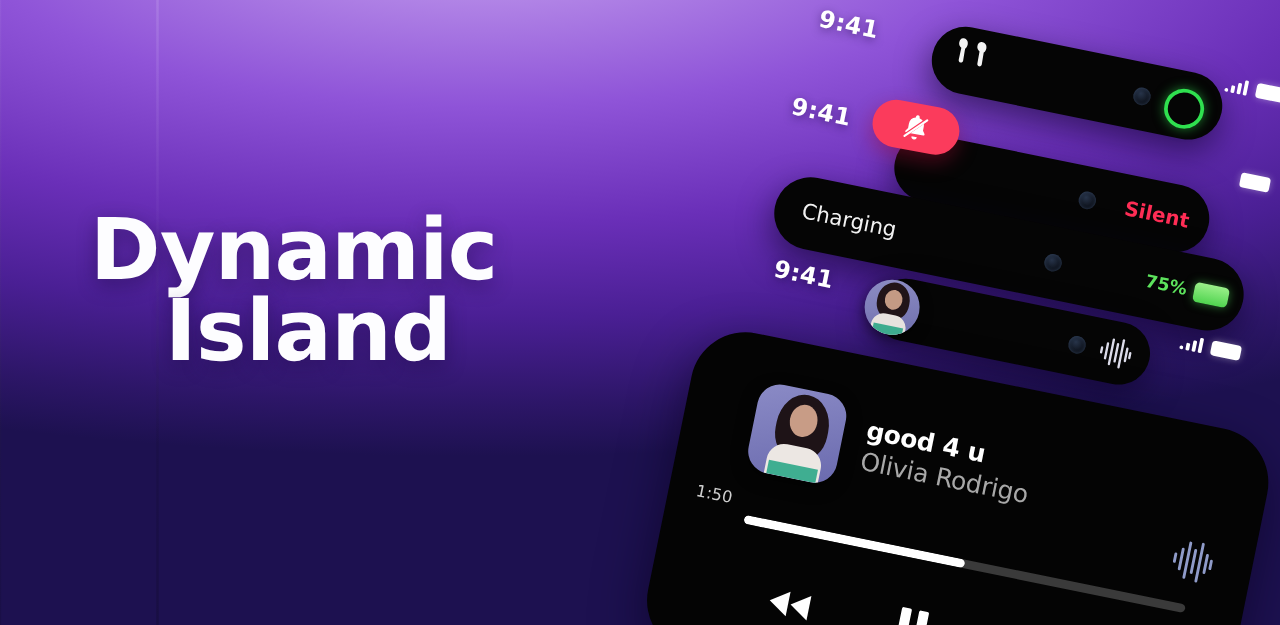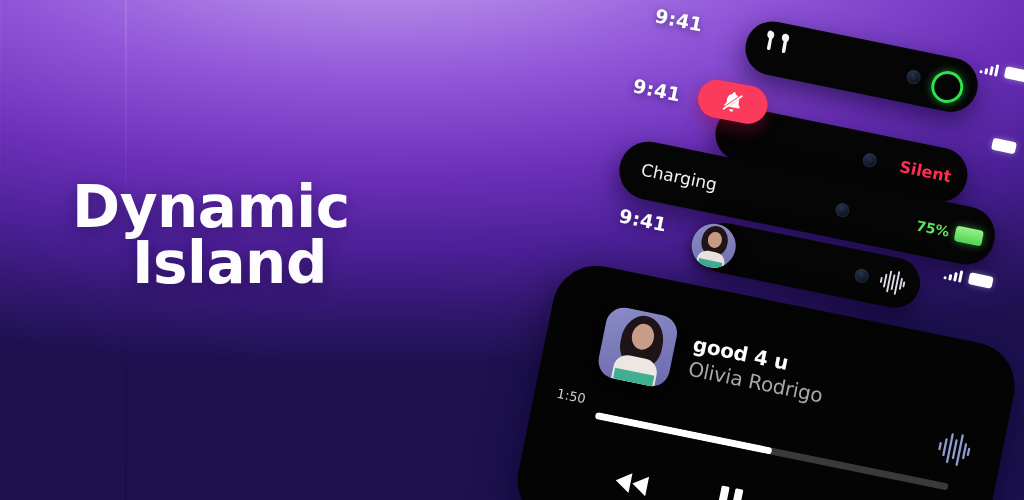--- a/index.html
+++ b/index.html
@@ -24,26 +24,25 @@
     position:absolute;left:-2px;top:0;width:3px;height:500px;
     background:linear-gradient(to bottom, rgba(255,255,255,.10), rgba(0,0,0,.22));
     opacity:.5;pointer-events:none;
   }
 
   
   #title{
     position:absolute;left:72px;top:168px;width:430px;
     color:#fdfdff;
     font-weight:700;
-    font-size:58px;
+    font-size:68px;
     line-height:.96;
     letter-spacing:-.5px;
     text-shadow:0 5px 16px rgba(25,8,60,.45);
     font-family:"DejaVu Sans","Liberation Sans",sans-serif;
-    margin-top:12px;
   }
   #title .ln{display:block;}
   #title .ln2{padding-left:60px;}
 
   
   .plane{
     position:absolute;
     transform-origin:0 0;
   }
 

